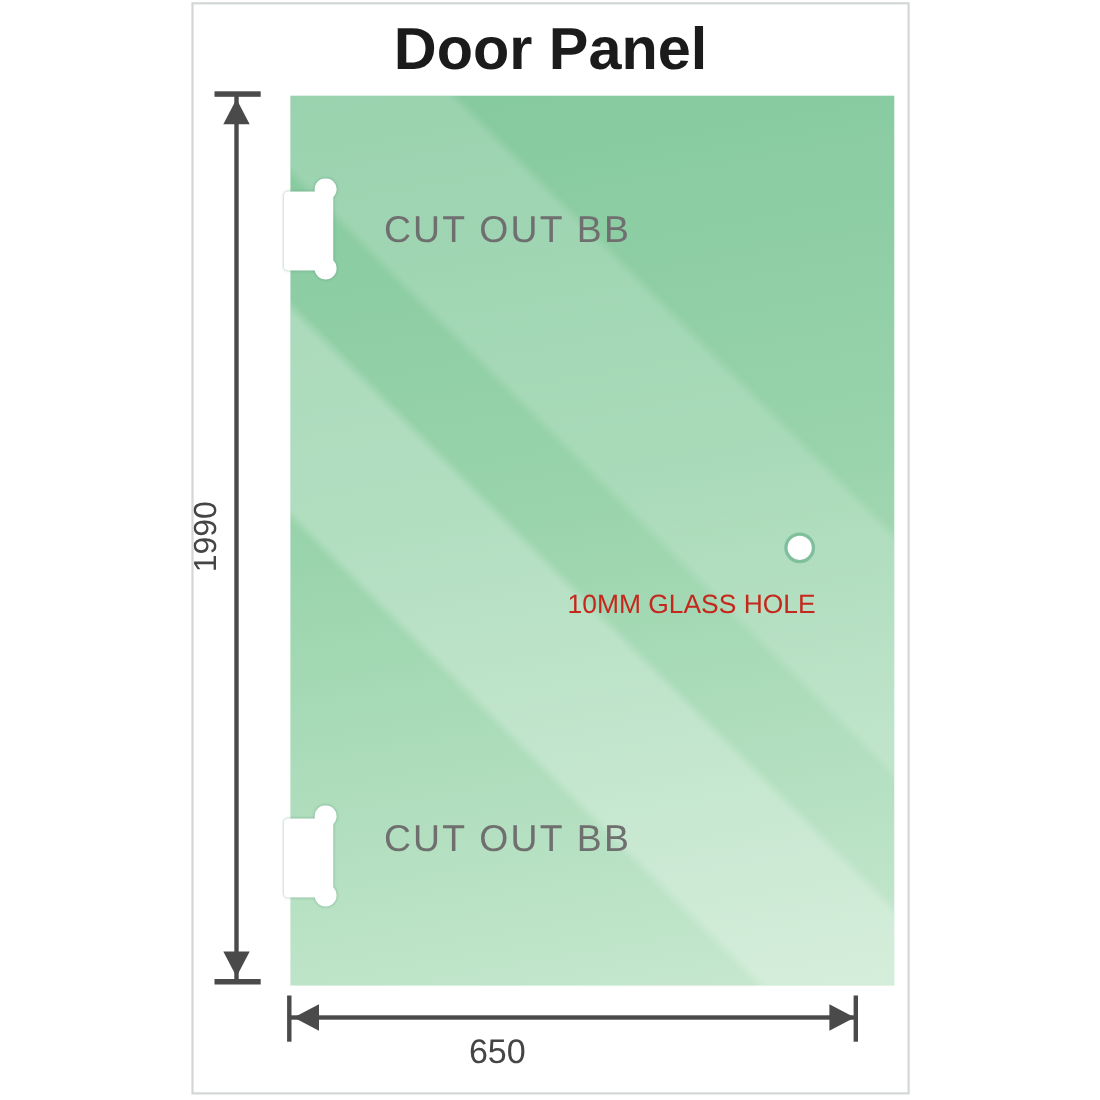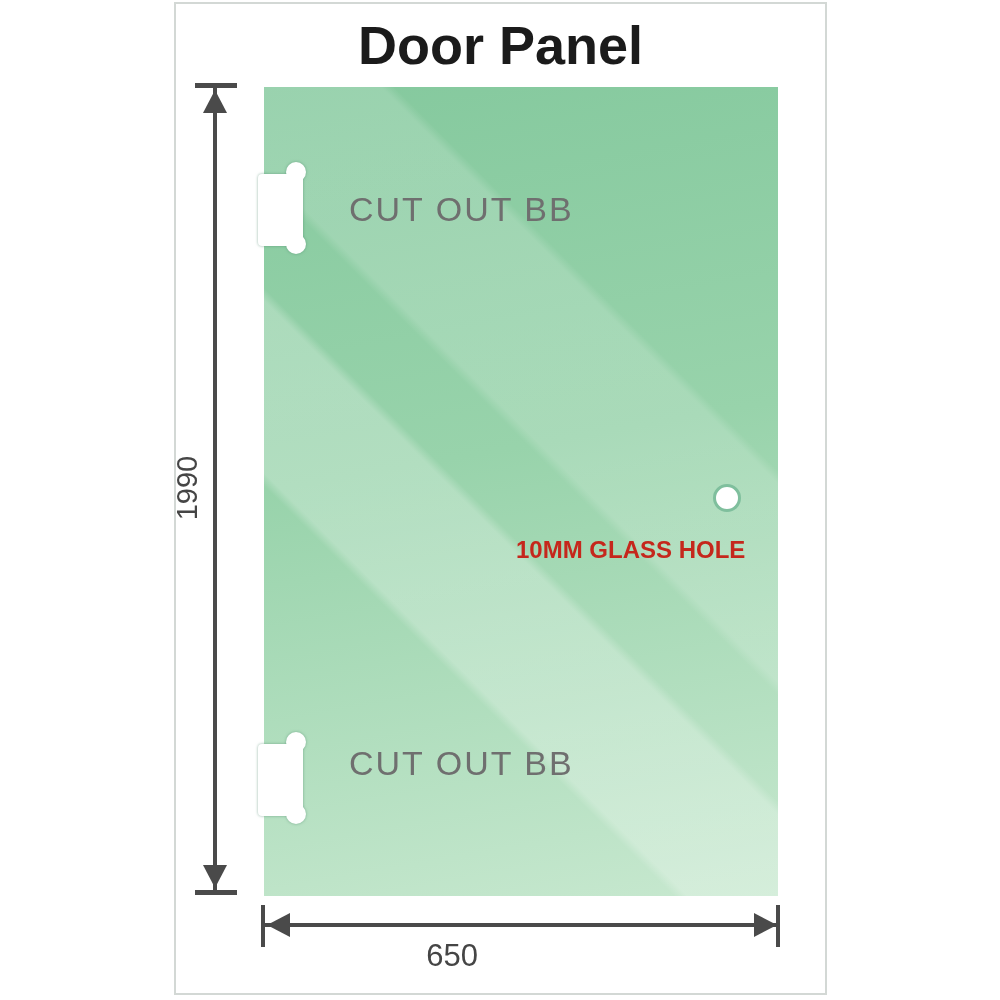--- a/index.html
+++ b/index.html
@@ -22,41 +22,42 @@
     color:var(--title-color,#1b1b1b);
   }
 
   
   .panel{
     left:264px;top:87px;width:514px;height:809px;
     background:
       linear-gradient(45deg, rgba(255,255,255,0) 31%, rgba(255,255,255,0.25) 32%, rgba(255,255,255,0.25) 45%, rgba(255,255,255,0) 46%),
       linear-gradient(45deg, rgba(255,255,255,0) 54%, rgba(255,255,255,0.17) 55%, rgba(255,255,255,0.17) 70%, rgba(255,255,255,0) 71%),
       linear-gradient(170deg, var(--glass-base,#85c99e) 0%, #98d3ab 45%, var(--glass-light,#c7e8cf) 100%);
+    padding-left: 35px;
   }
 
   
   .cutout{left:-6px;width:52px;height:94px;filter:drop-shadow(0 0 1.5px rgba(70,130,100,0.55));}
   .cutout-top{top:75px;}
   .cutout-bottom{top:645px;}
 
   .cutout-label{
     font-size:34px;font-weight:300;letter-spacing:2px;
     color:var(--cutout-text,#6f6f6f);white-space:nowrap;
   }
   .cutout-label-top{left:85px;top:103px;}
   .cutout-label-bottom{left:85px;top:657px;}
 
   
   .hole{
     left:449px;top:397px;width:22px;height:22px;border-radius:50%;
     background:#ffffff;border:3px solid #7fbf9d;
   }
   .hole-label{
-    left:252px;top:449px;font-size:24px;font-weight:700;
+    left:252px;top:449px;font-size:24px;font-weight:400;
     color:var(--hole-label-red,#c5271c);white-space:nowrap;
   }
 
   
   .dim{background:var(--dimension-line,#4a4a4a);}
   .vdim-line{left:213px;top:87px;width:4px;height:806px;}
   .vdim-cap-top{left:195px;top:83px;width:42px;height:5px;}
   .vdim-cap-bottom{left:195px;top:890px;width:42px;height:5px;}
   .tri{width:0;height:0;}
   .arrow-up{left:203px;top:90px;border-left:12px solid transparent;border-right:12px solid transparent;border-bottom:23px solid var(--dimension-line,#4a4a4a);}

